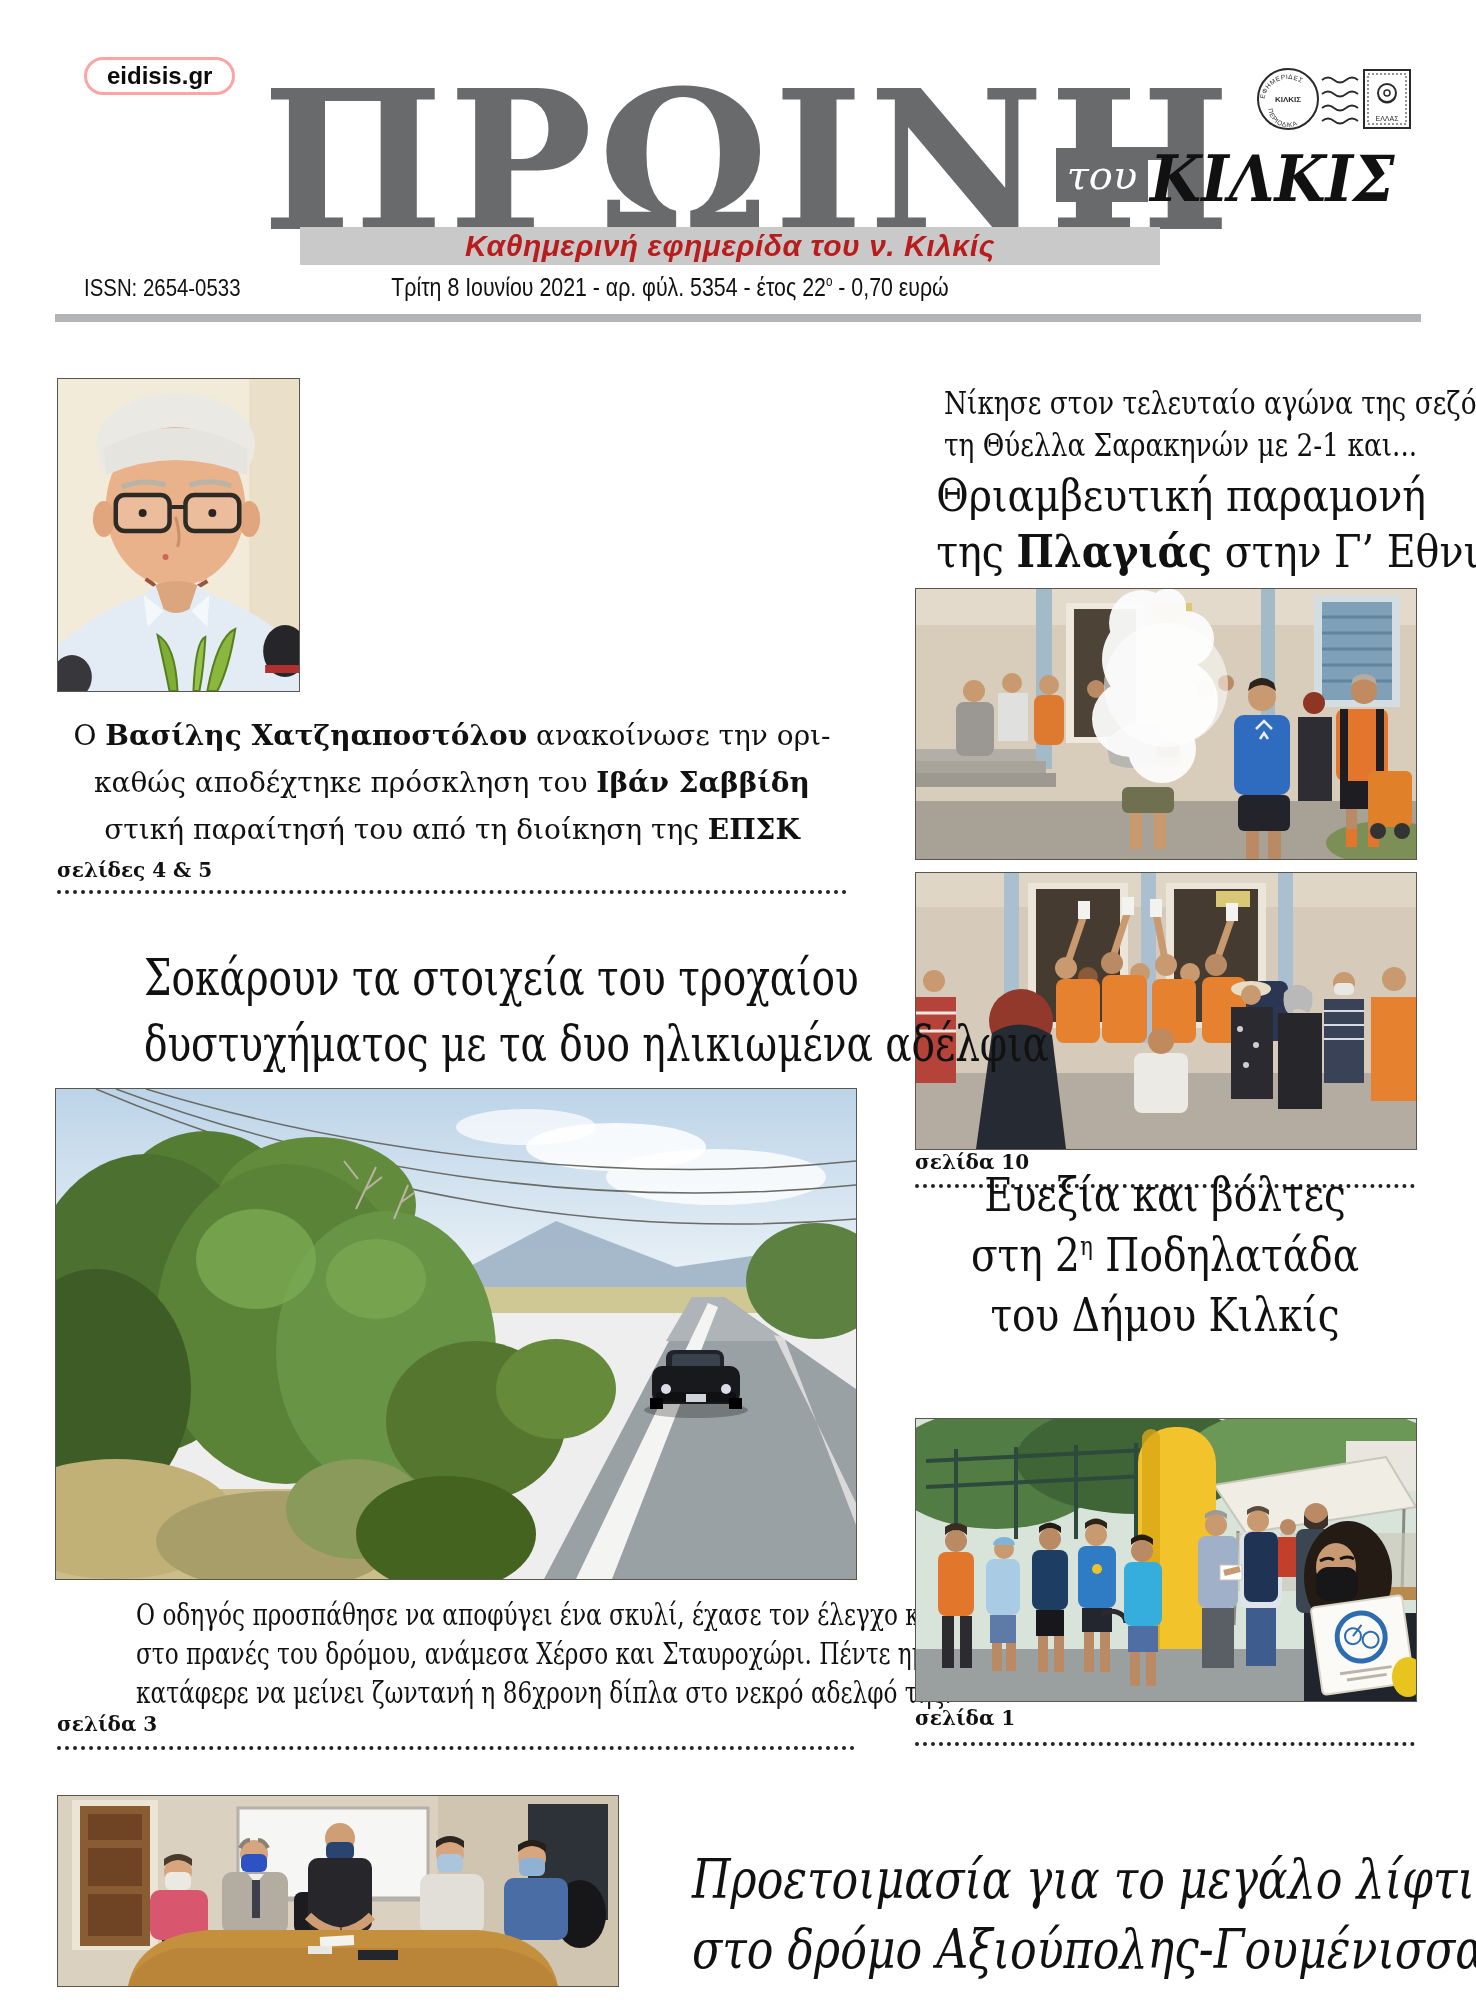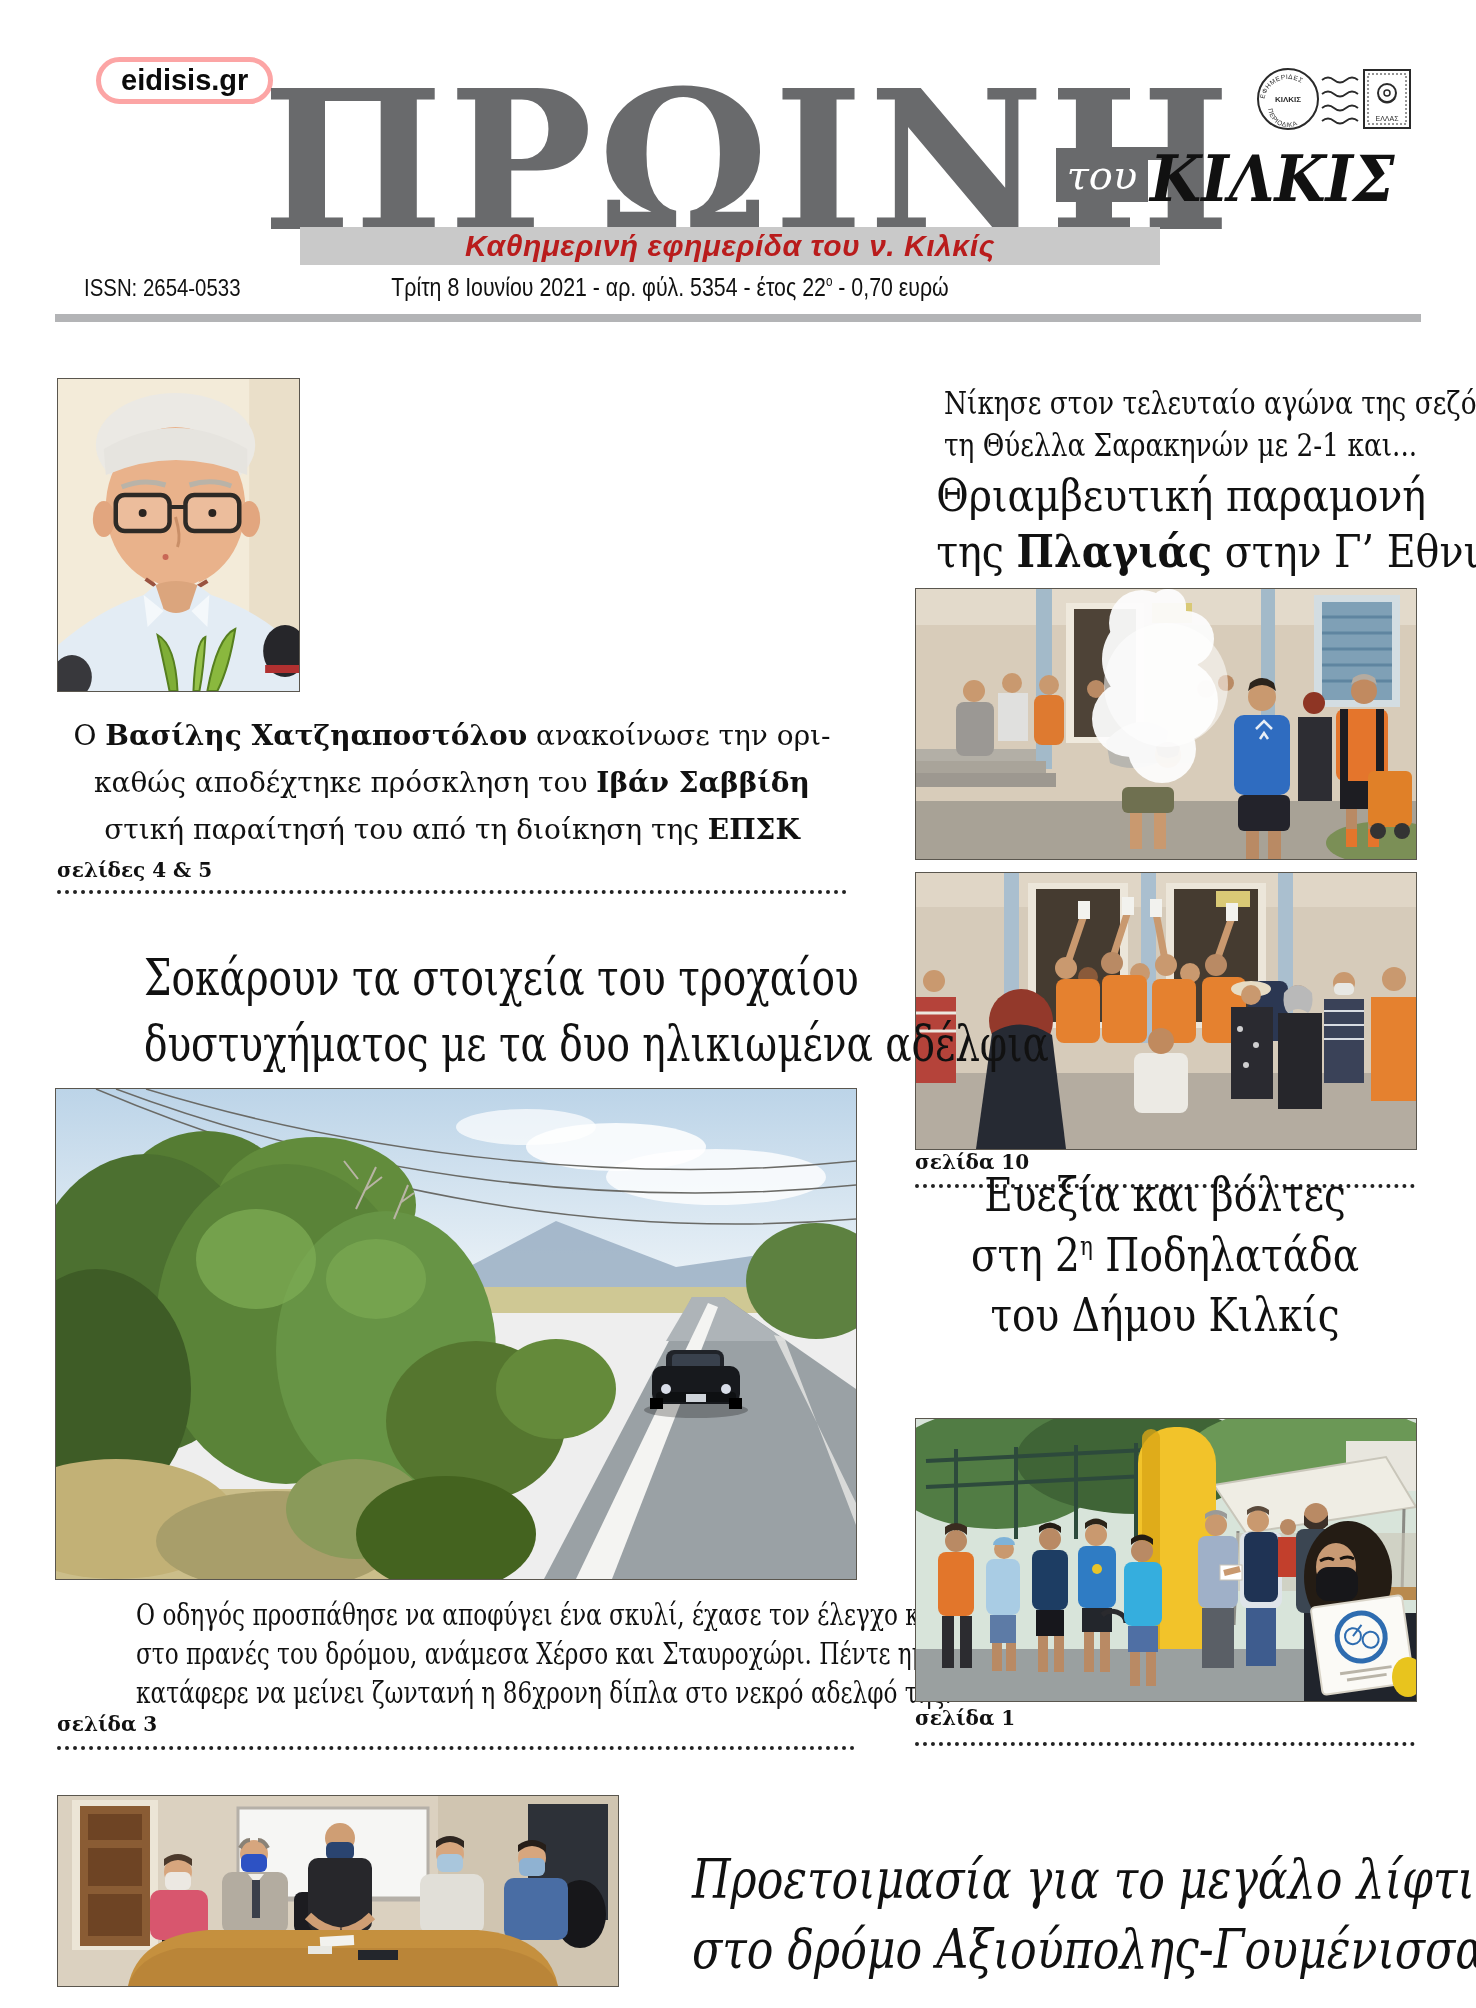--- a/index.html
+++ b/index.html
@@ -1,22 +1,22 @@
 <!DOCTYPE html>
 <html><head>
 <meta charset="utf-8">
 <style>
   html,body{margin:0;padding:0;background:#ffffff;}
   #page{position:relative;width:1476px;height:2008px;background:#fff;overflow:hidden;
         font-family:"DejaVu Serif","Liberation Serif",serif;color:#111;}
   .abs{position:absolute;}
 
   
-  #badge{left:96px;top:57px;border:5px solid #fca5a5;border-radius:26px;padding:2px 20px;
-         font-family:"Liberation Sans",sans-serif;font-weight:bold;font-size:29px;color:#0b0b0b;}
+  #badge{left:84px;top:57px;border:3px solid #fca5a5;border-radius:26px;padding:2px 20px;
+         font-family:"Liberation Sans",sans-serif;font-weight:bold;font-size:24px;color:#0b0b0b;}
   #mast-main{left:262px;top:66px;font-size:192px;line-height:1;font-weight:bold;color:#696a6c;
              letter-spacing:5px;white-space:nowrap;}
   #mast-of{left:1056px;top:148px;width:92px;height:54px;background:#696a6c;color:#fff;
            display:flex;align-items:center;justify-content:center;font-style:italic;font-size:40px;}
   #mast-region{left:1150px;top:147px;font-size:64px;font-weight:bold;font-style:italic;line-height:1;
                white-space:nowrap;transform:scaleX(.92);transform-origin:left center;}
   #stamps{left:1256px;top:64px;}
   #subtitle-bar{left:300px;top:227px;width:860px;height:38px;background:#c9c9c9;
                 display:flex;align-items:center;justify-content:center;}
   #subtitle-bar span{font-family:"Liberation Sans",sans-serif;font-style:italic;font-weight:bold;

